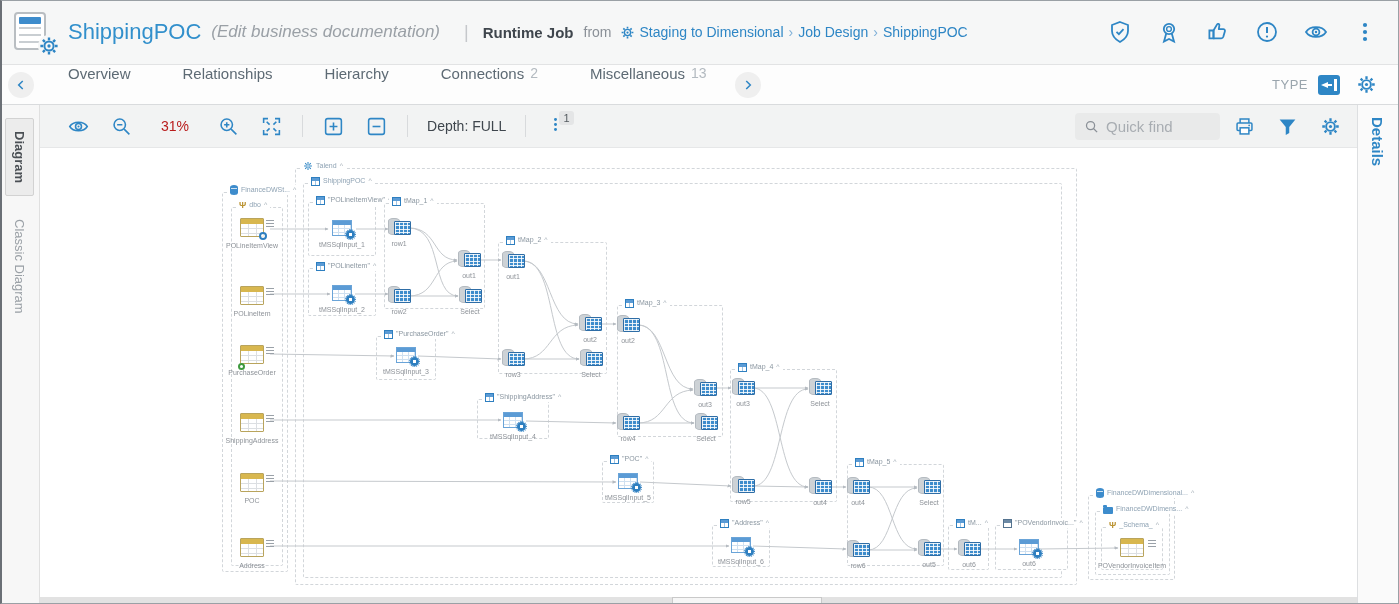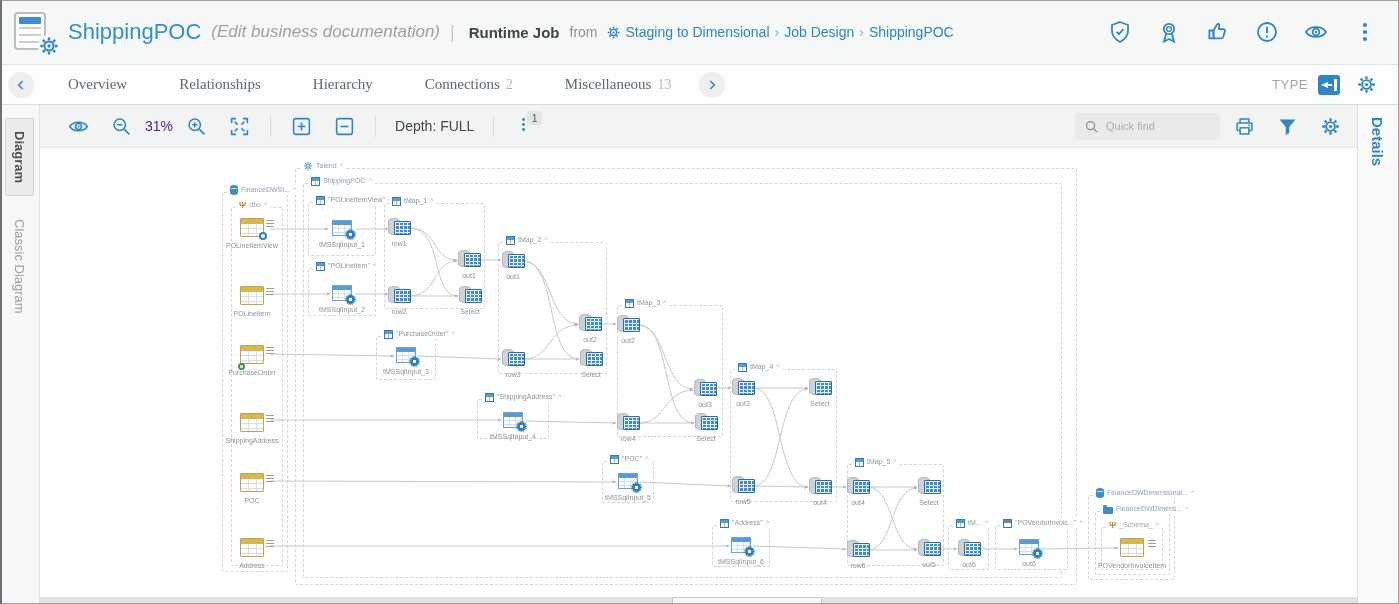--- a/index.html
+++ b/index.html
@@ -7,63 +7,63 @@
   .frame { position:absolute; inset:0; border:1px solid #9aa0a5; border-left:2px solid #6b7076; pointer-events:none; z-index:99; }
 
   
   .hdr { position:absolute; left:0; top:0; width:1399px; height:65px; background:#f6f7f7; border-bottom:1px solid #e2e3e4; display:flex; align-items:center; }
   .logo { width:40px; height:40px; margin:0 14px 0 14px; position:relative; }
   .logo .pad { width:32px; height:38px; border:2px solid #b9bec2; border-radius:4px; background:#fff; position:absolute; left:0; top:0; }
   .logo .bar { position:absolute; left:5px; top:5px; width:22px; height:7px; background:#3d8ccc; border-radius:1px; }
   .logo .grid { position:absolute; left:5px; top:15px; width:22px; height:16px; background:repeating-linear-gradient(to bottom,#c9ced2 0 2px,transparent 2px 7px); }
   .logo svg.gear-big { position:absolute; right:-6px; bottom:-5px; width:22px; height:22px; color:#2e86c5; background:#f6f7f7; border-radius:50%; }
   .hdr-title { font-size:22px; color:#3290cc; margin-right:10px; }
-  .hdr-sub { font-size:17px; color:#9aa0a6; font-style:italic; margin-right:10px; }
+  .hdr-sub { font-size:17px; color:#9aa0a6; font-style:italic; margin-right:24px; }
   .hdr-div { color:#c5c8cb; font-size:18px; margin-right:14px; }
   .hdr-type { font-size:15px; color:#3f464d; font-weight:bold; margin-right:10px; }
   .hdr-from { font-size:14px; color:#8a9097; margin-right:8px; }
   .crumb { display:flex; align-items:center; gap:5px; font-size:14px; color:#2e86c5; }
   .crumb .sep { color:#7fb0d8; font-size:14px; }
   .crumb svg { width:15px; height:15px; color:#2e86c5; }
   .hdr-icons { margin-left:auto; display:flex; align-items:center; gap:25px; padding-right:22px; }
   .hdr-icons svg { width:24px; height:24px; color:#2e86c5; cursor:pointer; }
 
   
   .tabbar { position:absolute; left:0; top:65px; width:1399px; height:40px; background:#fdfdfd; border-bottom:1px solid #d9dbdd; display:flex; align-items:stretch; }
   .circle-btn { width:26px; height:26px; border-radius:50%; background:#efefef; display:flex; align-items:center; justify-content:center; align-self:center; margin:0 8px; cursor:pointer; flex:none; }
   .circle-btn svg { width:14px; height:14px; color:#2e86c5; }
-  .tab { display:flex; align-items:center; gap:6px; padding:0 26px; font-size:15px; color:#5d6a74; cursor:pointer; white-space:nowrap;font-family:Liberation Serif, serif; }
+  .tab { display:flex; gap:6px; padding:0 26px; font-size:15px; color:#5d6a74; cursor:pointer; white-space:nowrap; }
   .tab .cnt { color:#b3bac0; font-size:14px; }
   .tab.active { background:#ddeffa; color:#1d7ac0; font-weight:bold; box-shadow:inset 0 -3px 0 #2e86c5; }
   .type-group { margin-left:auto; display:flex; align-items:center; gap:10px; padding-right:10px; }
   .type-label { font-size:13px; color:#9aa5ad; letter-spacing:.5px; }
   .select { display:flex; align-items:center; gap:7px; border:1px solid #ccd0d3; border-radius:3px; background:#fff; height:28px; padding:0 8px; cursor:pointer; }
   .select .swap { width:16px; height:14px; color:#2e86c5; }
   .select .val { font-size:14px; color:#4a5258; }
   .select .car { width:11px; height:11px; color:#9aa1a8; }
   .dock-btn { width:22px; height:20px; background:#2e86c5; border-radius:3px; position:relative; cursor:pointer; align-self:center; }
   .dock-btn::before { content:""; position:absolute; right:3px; top:4px; width:3px; height:12px; background:#fff; }
   .dock-btn::after { content:""; position:absolute; left:3px; top:7px; border-right:7px solid #fff; border-top:3px solid transparent; border-bottom:3px solid transparent; }
   .dock-btn .tail { position:absolute; left:9px; top:9px; width:5px; height:2px; background:#fff; }
   .tab-gear { width:21px; height:21px; color:#2e86c5; align-self:center; margin:0 12px 0 6px; cursor:pointer; }
 
   
   .toolbar { position:absolute; left:40px; top:105px; width:1317px; height:43px; background:#f2f3f3; border-bottom:1px solid #e6e7e8; display:flex; align-items:center; }
   .toolbar svg { color:#2e86c5; }
   .tb-i { width:21px; height:21px; margin:0 11px; cursor:pointer; flex:none; }
-  .tb-zoom { font-size:14px; color:#4c1d95; margin:0 2px; }
+  .tb-zoom { font-size:14px; color:#b91c1c; margin:0 18px; }
   .tb-sep { width:1px; height:22px; background:#d8dadc; margin:0 9px; }
   .depth { font-size:14px; color:#3f464d; margin:0 10px; white-space:nowrap; }
   .depth b { font-weight:normal; }
   .kebab-badge { position:relative; margin:0 12px; cursor:pointer; }
   .kebab-badge svg { width:17px; height:17px; }
   .badge { position:absolute; left:12px; top:-5px; background:#e4e5e6; border-radius:3px; font-size:11px; color:#555b60; padding:1px 4px; line-height:12px; }
   .qf { margin-left:auto; display:flex; align-items:center; background:#e9eaea; border-radius:4px; height:27px; width:145px; padding:0 9px; gap:7px; }
   .qf svg { width:15px; height:15px; color:#8a9097; flex:none; }
-  .qf input { border:none; outline:none; background:transparent; font-size:11px; color:#b91c1c; width:100%; font-family:"Liberation Sans",sans-serif; }
+  .qf input { border:none; outline:none; background:transparent; font-size:15px; color:#b91c1c; width:100%; font-family:"Liberation Sans",sans-serif; }
   .qf input::placeholder { color:#a8adb2; }
 
   
   .lstrip { position:absolute; left:0; top:105px; width:40px; height:499px; background:#f7f7f7; border-right:1px solid #e0e0e0; }
   .vtab { writing-mode:vertical-rl; font-size:13px; cursor:pointer; }
   .vtab.active { position:absolute; left:5px; top:13px; background:#ececec; border:1px solid #d2d2d2; border-radius:2px; color:#4a4f54; font-weight:bold; padding:12px 6px; }
   .vtab.idle { position:absolute; left:12px; top:110px; color:#9aa0a6; padding:4px 0; }
   .rstrip { position:absolute; right:0; top:105px; width:42px; height:499px; background:#fafafa; border-left:1px solid #dddfe1; }
   .rstrip .vtab { position:absolute; left:11px; top:12px; color:#2e86c5; font-weight:bold; font-size:15px; }
 

